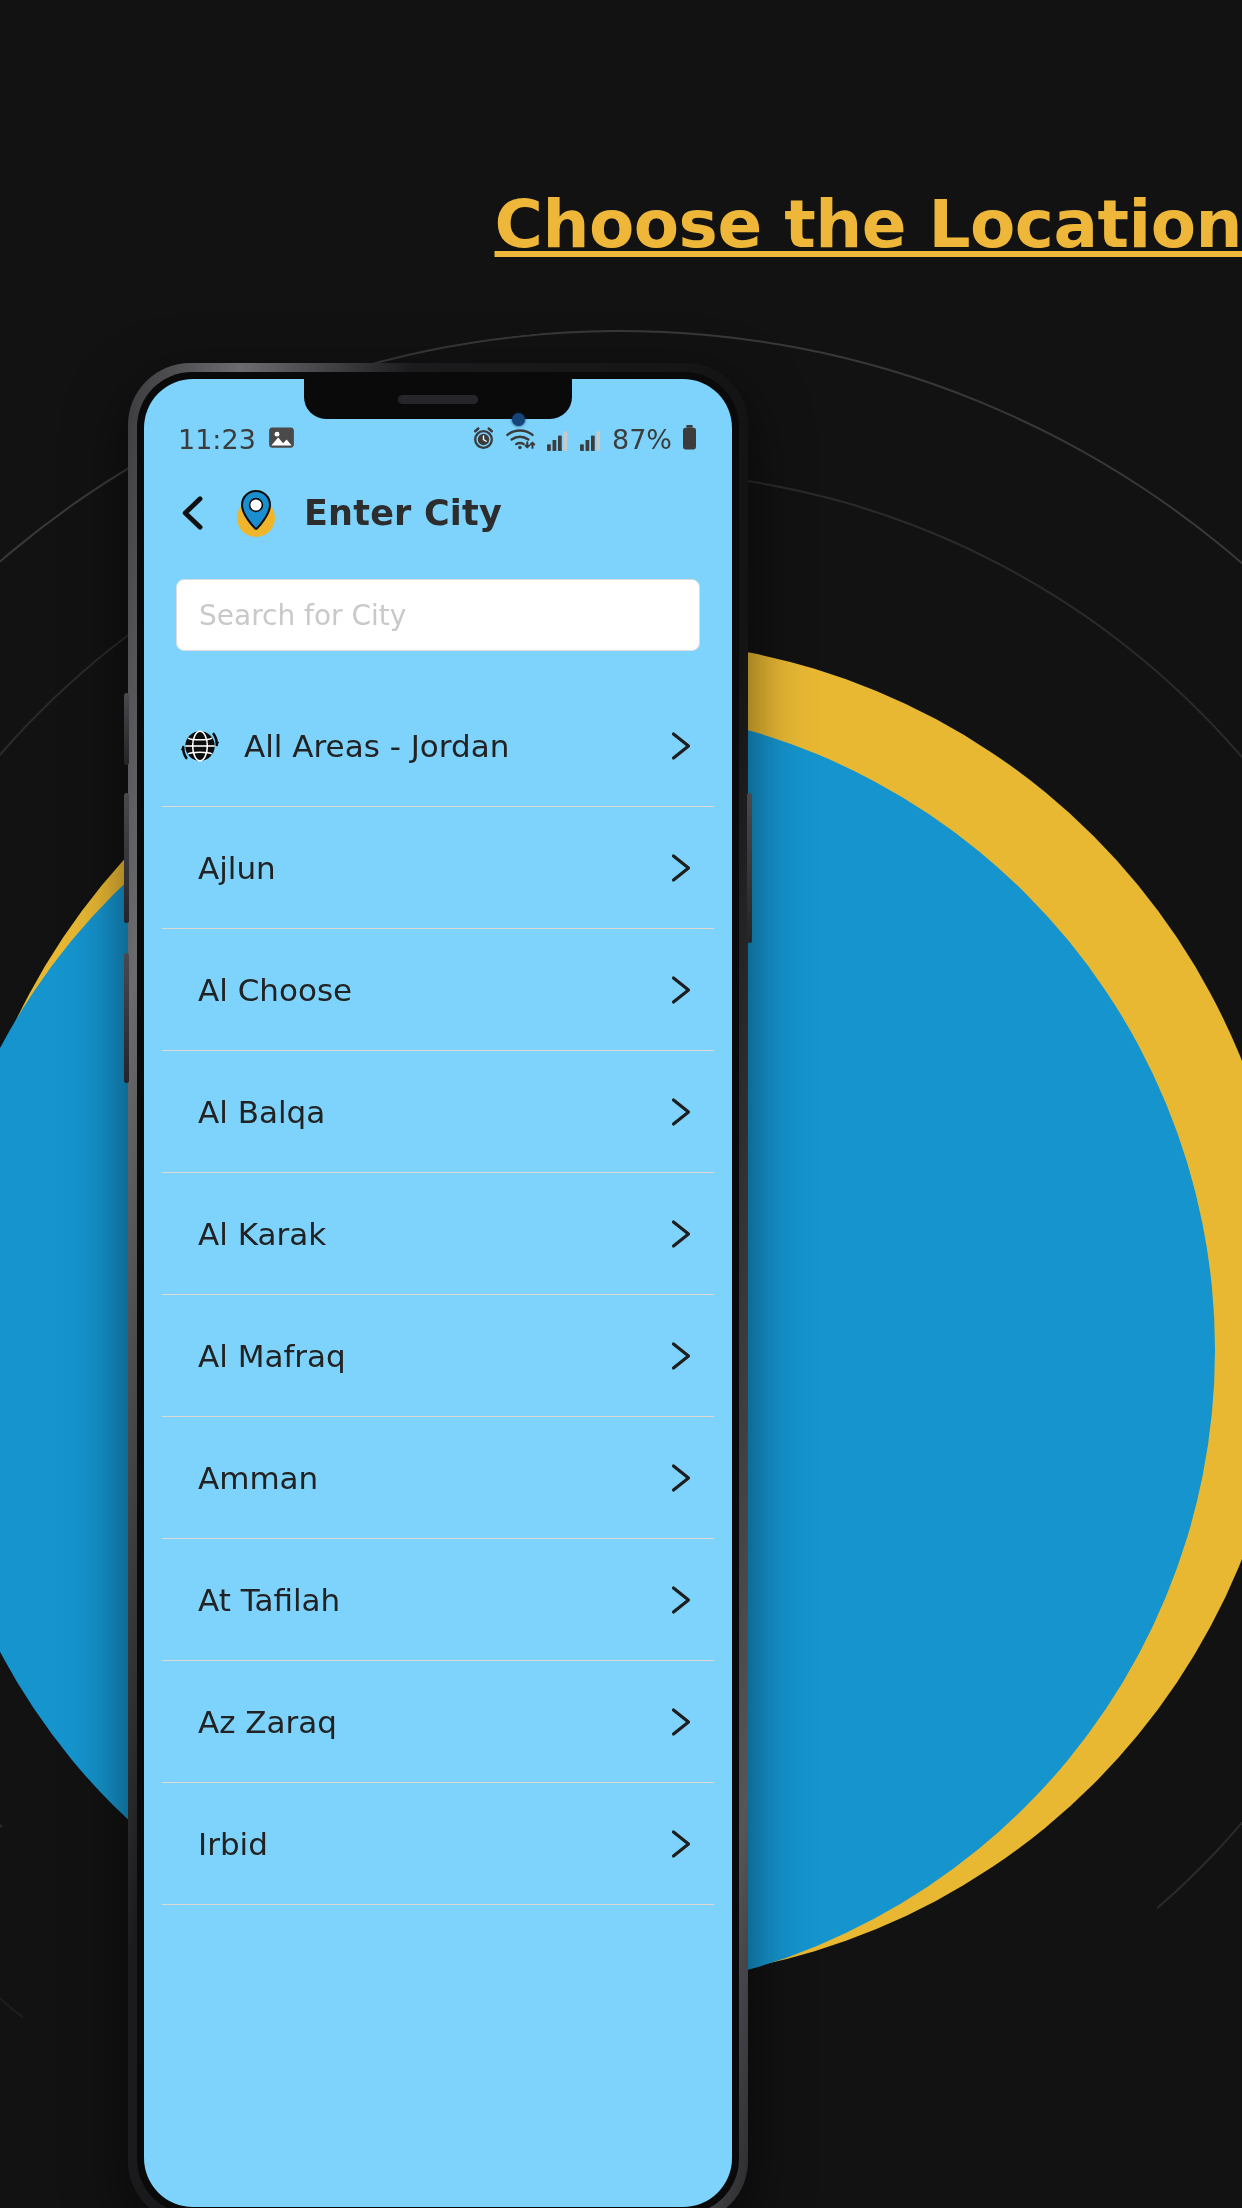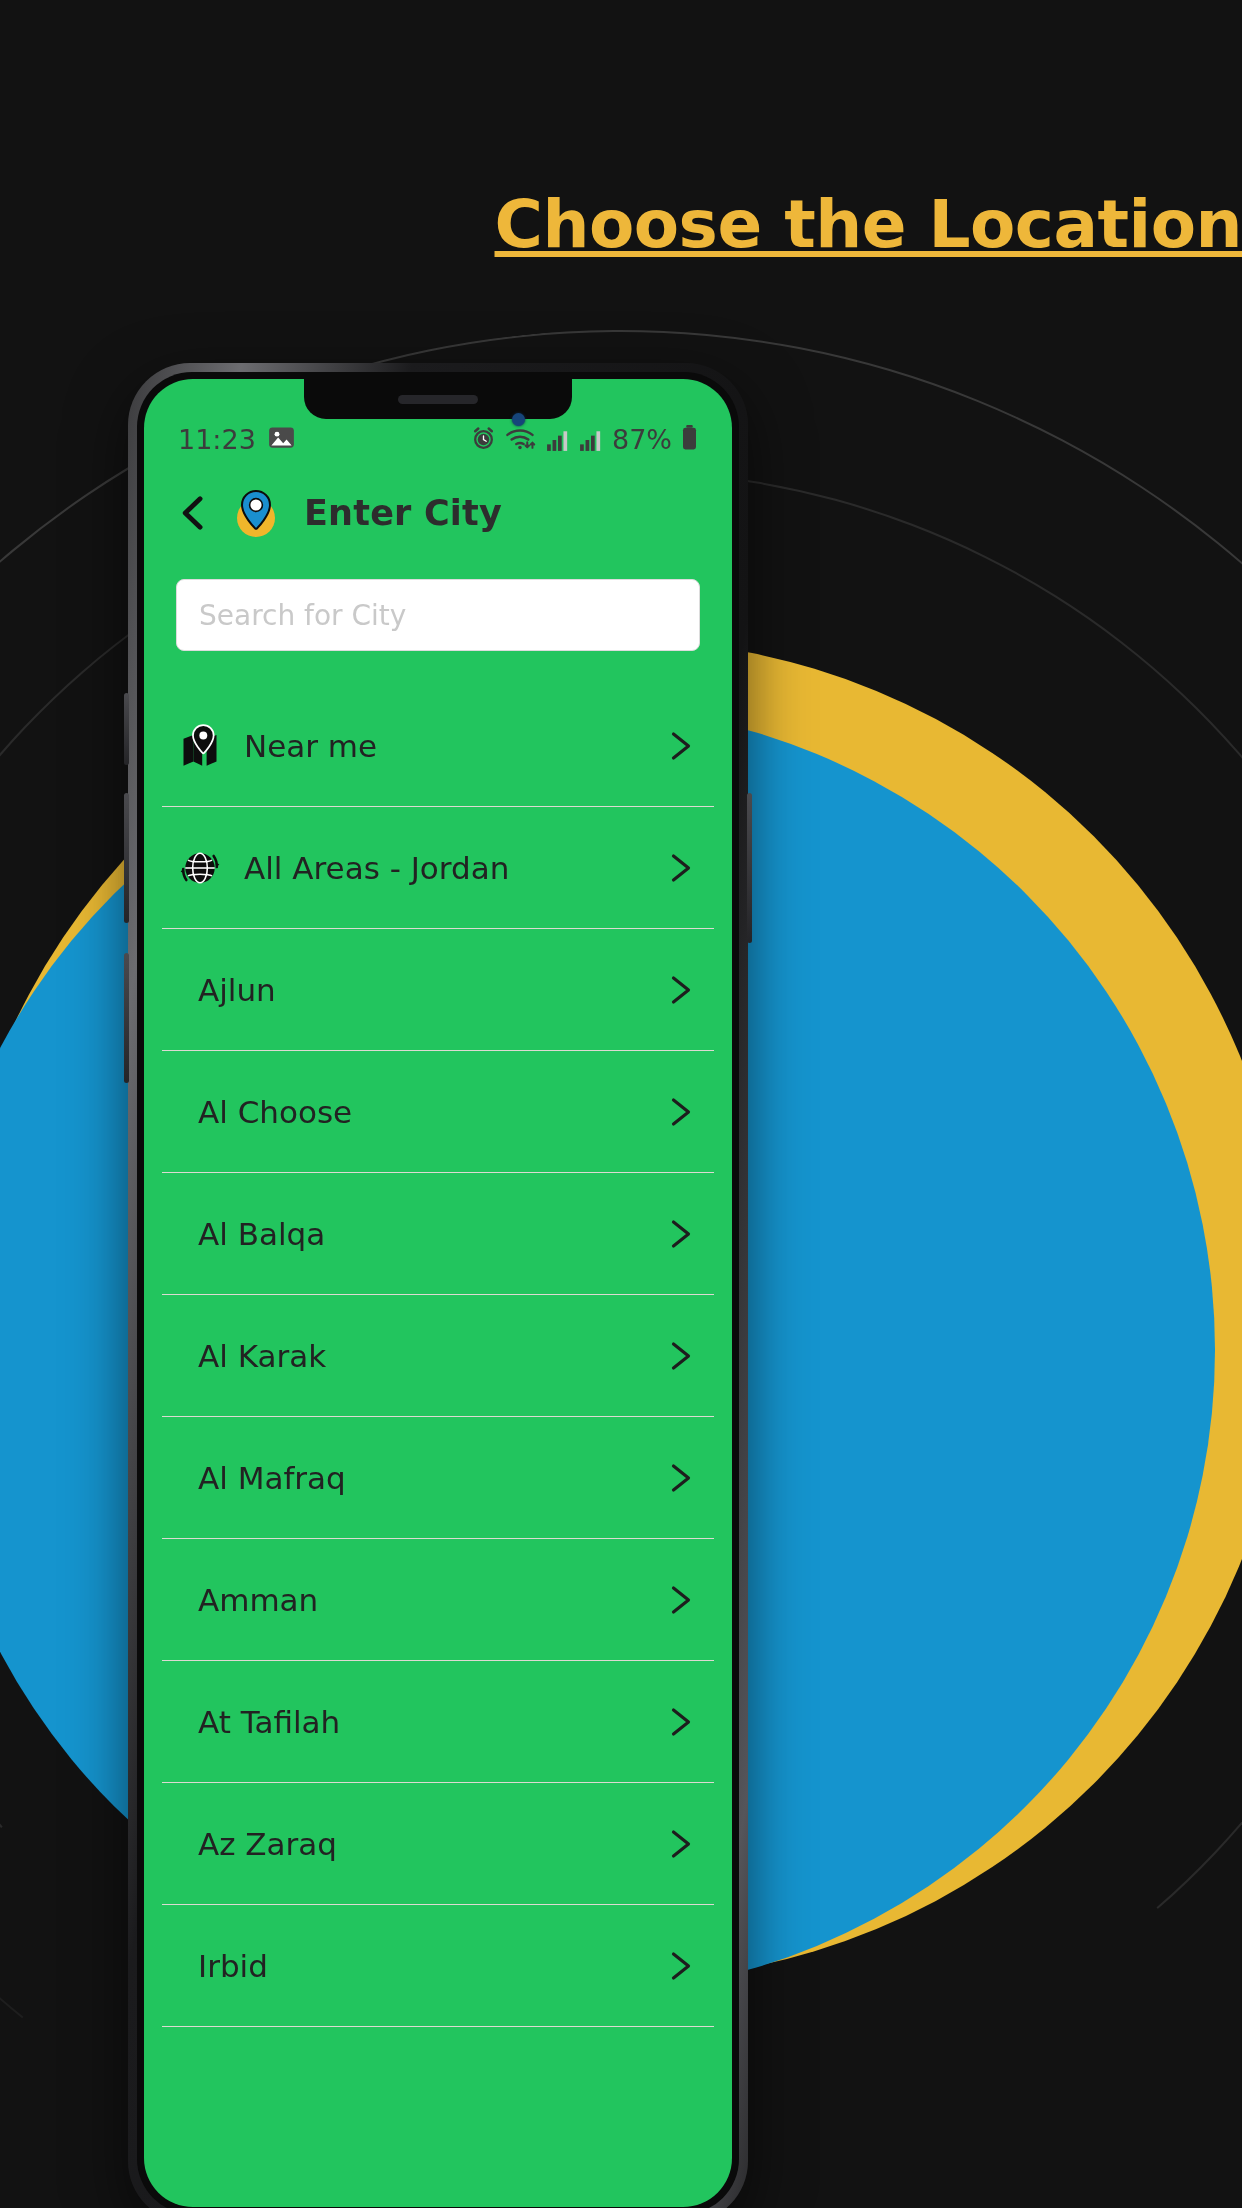--- a/index.html
+++ b/index.html
@@ -75,21 +75,21 @@
   .phone-inner {
     width:100%; height:100%;
     border-radius:55px;
     background:#0a0a0a;
     padding:7px;
   }
   .screen {
     position:relative;
     width:100%; height:100%;
     border-radius:49px;
-    background:#22c55e;
+    background:#7dd3fc;
     overflow:hidden;
   }
   .notch {
     position:absolute; top:0; left:50%;
     transform:translateX(-50%);
     width:268px; height:40px;
     background:#0a0a0a;
     border-bottom-left-radius:22px;
     border-bottom-right-radius:22px;
     z-index:6;
@@ -276,37 +276,20 @@
         </span>
         <span class="app-title">Enter City</span>
       </div>
 
       <div class="search-wrap">
         <input class="search-input" type="text" placeholder="Search for City" style="">
       </div>
 
       <div class="city-list">
 
-        <div class="row">
-          <span class="ico">
-            <svg width="38" height="44" viewBox="0 0 34 40">
-              <path d="M2 13.5L11 10v24l-9 4z" fill="#0d0d0d"></path>
-              <path d="M11 10l8 3.5V38l-8-4z" fill="#0d0d0d"></path>
-              <path d="M23 38l9-4V10l-9 3.5z" fill="#0d0d0d"></path>
-              <path d="M20 1c-5.2 0-9.4 4.2-9.4 9.3 0 6.9 8.3 15.6 8.7 16 .4.4 1 .4 1.4 0 .4-.4 8.7-9.1 8.7-16C29.4 5.2 25.2 1 20 1z" fill="#0d0d0d" stroke="#fff" stroke-width="1.6"></path>
-              <circle cx="20" cy="10.5" r="3.6" fill="#fff"></circle>
-            </svg>
-          </span>
-          <span class="label">Near me</span>
-          <span class="chev">
-            <svg width="26" height="30" viewBox="0 0 16 20" fill="none">
-              <path d="M3 2l10 8-10 8" stroke="#1d1d1d" stroke-width="2.1" stroke-linecap="round" stroke-linejoin="round"></path>
-            </svg>
-          </span>
-        </div>
 
         <div class="row">
           <span class="ico">
             <svg width="42" height="42" viewBox="0 0 40 40">
               <circle cx="20" cy="20" r="14" fill="#0d0d0d"></circle>
               <ellipse cx="20" cy="20" rx="7" ry="14" fill="none" stroke="#fff" stroke-width="1.5"></ellipse>
               <line x1="6" y1="20" x2="34" y2="20" stroke="#fff" stroke-width="1.5"></line>
               <path d="M8.5 12.5c3.4 2.2 19.6 2.2 23 0" stroke="#fff" stroke-width="1.4" fill="none"></path>
               <path d="M8.5 27.5c3.4-2.2 19.6-2.2 23 0" stroke="#fff" stroke-width="1.4" fill="none"></path>
               <path d="M33 8.5A17 17 0 0 1 36 19" stroke="#0d0d0d" stroke-width="2.4" fill="none" stroke-linecap="round"></path>

